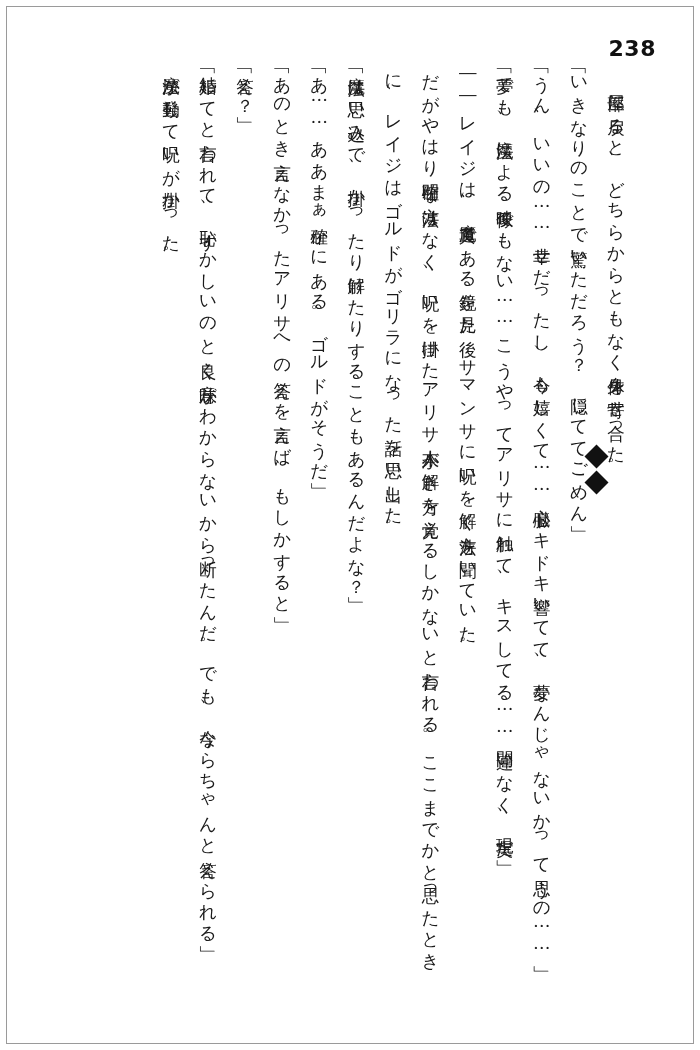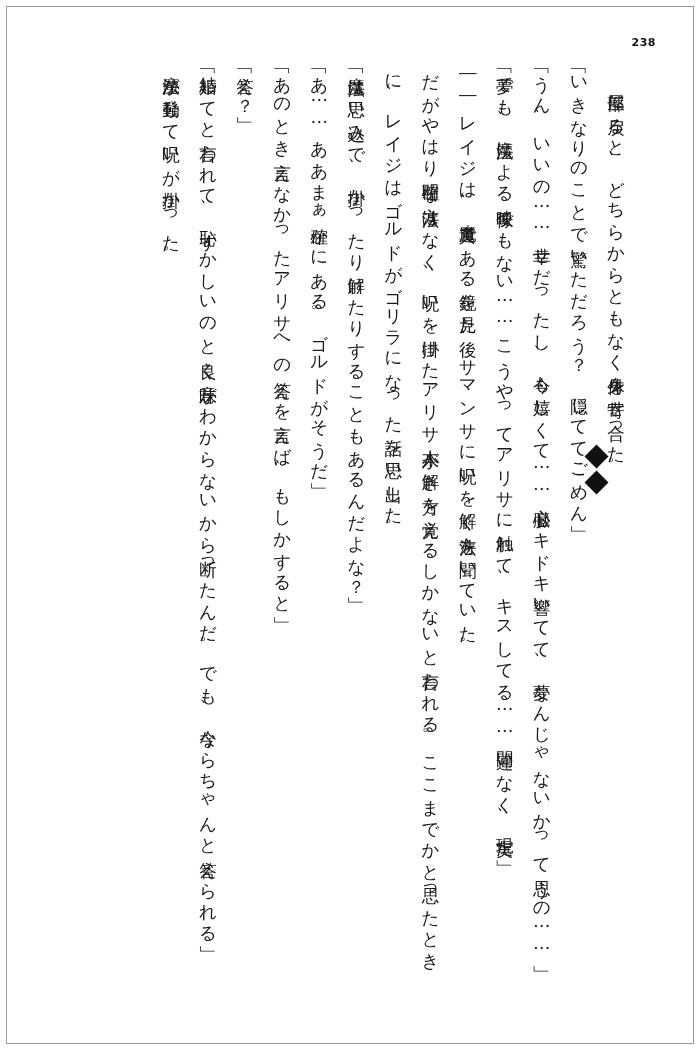--- a/index.html
+++ b/index.html
@@ -24,21 +24,21 @@
     right: 6px;
     bottom: 6px;
     border: 1px solid #9a9a9a;
     pointer-events: none;
   }
   .page-number {
     position: absolute;
     top: 36px;
     right: 44px;
     font-family: "DejaVu Sans", "Liberation Sans", sans-serif;
-    font-size: 11px;
+    font-size: 22px;
     font-weight: bold;
     letter-spacing: 0.5px;
     color: #111;
   }
   .ornament {
     position: absolute;
     right: 86px;
     top: 440px;
     width: 34px;
     height: 66px;

